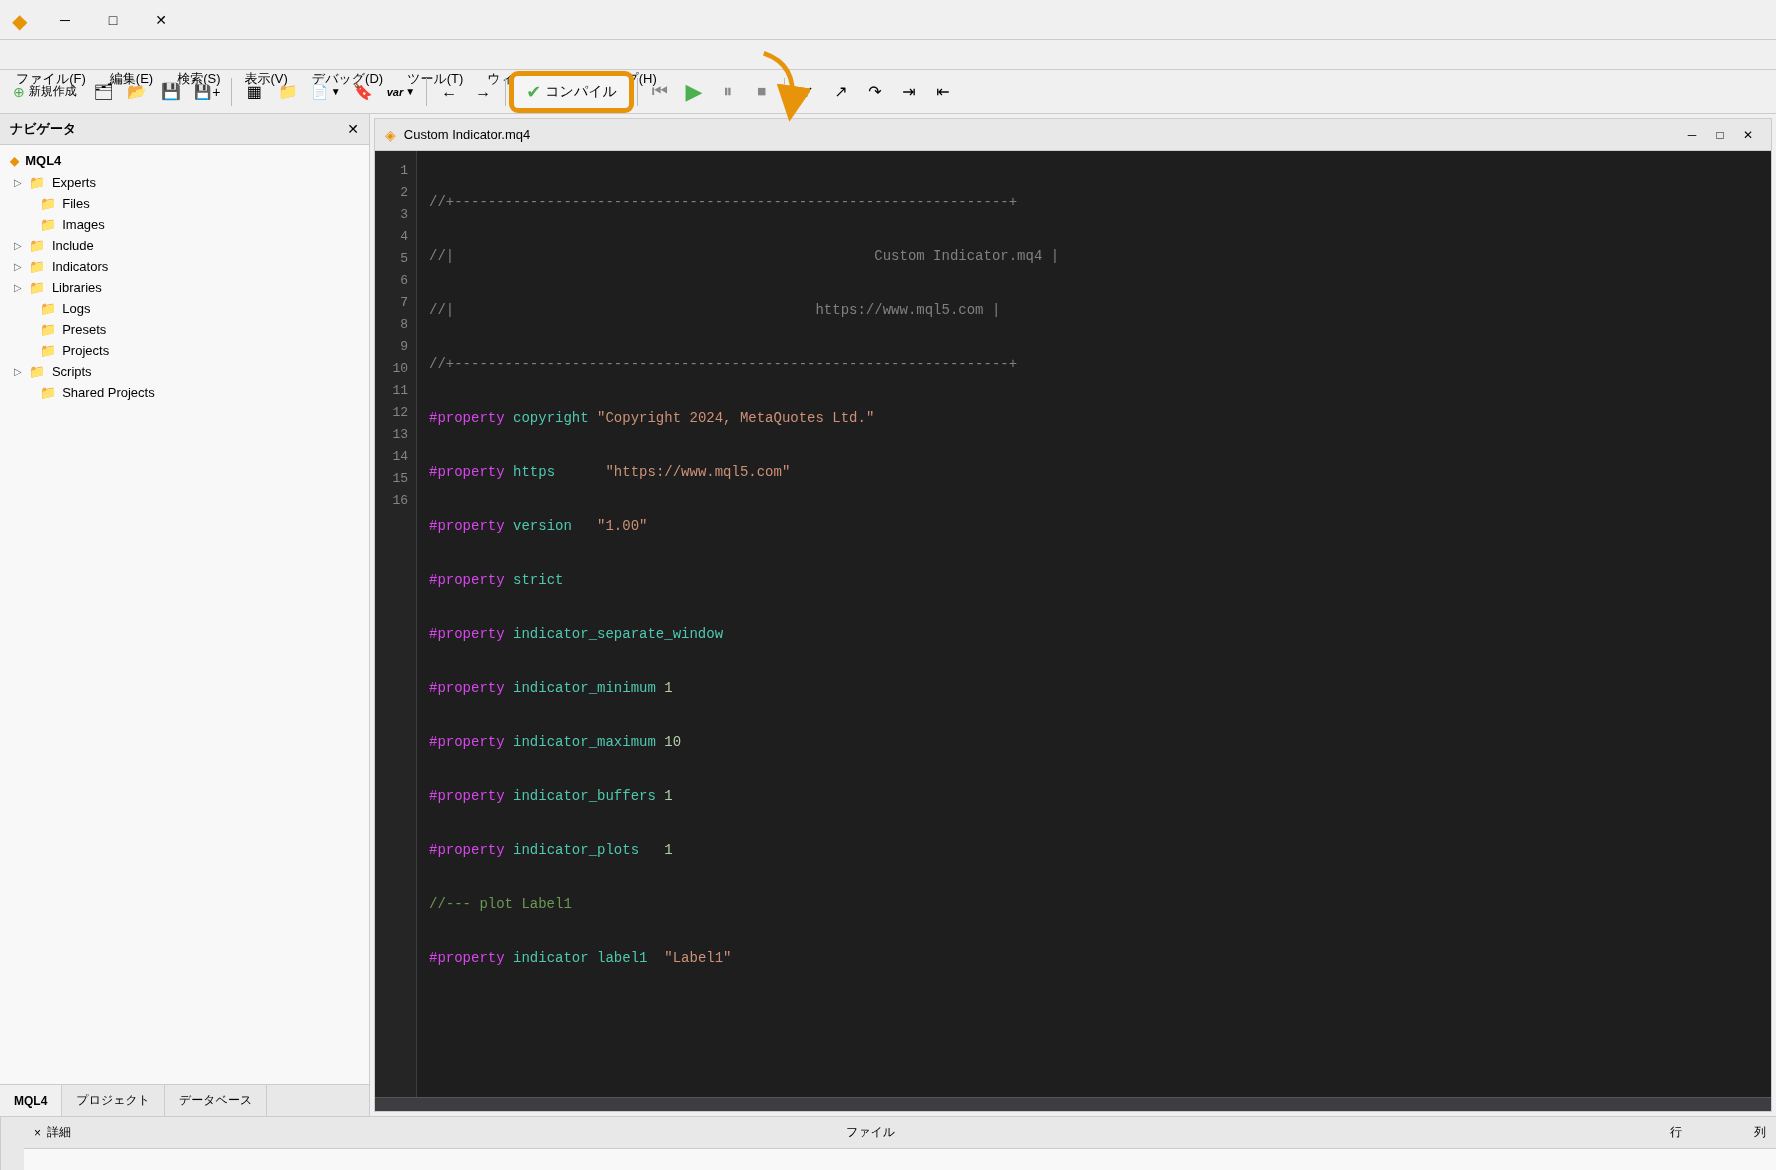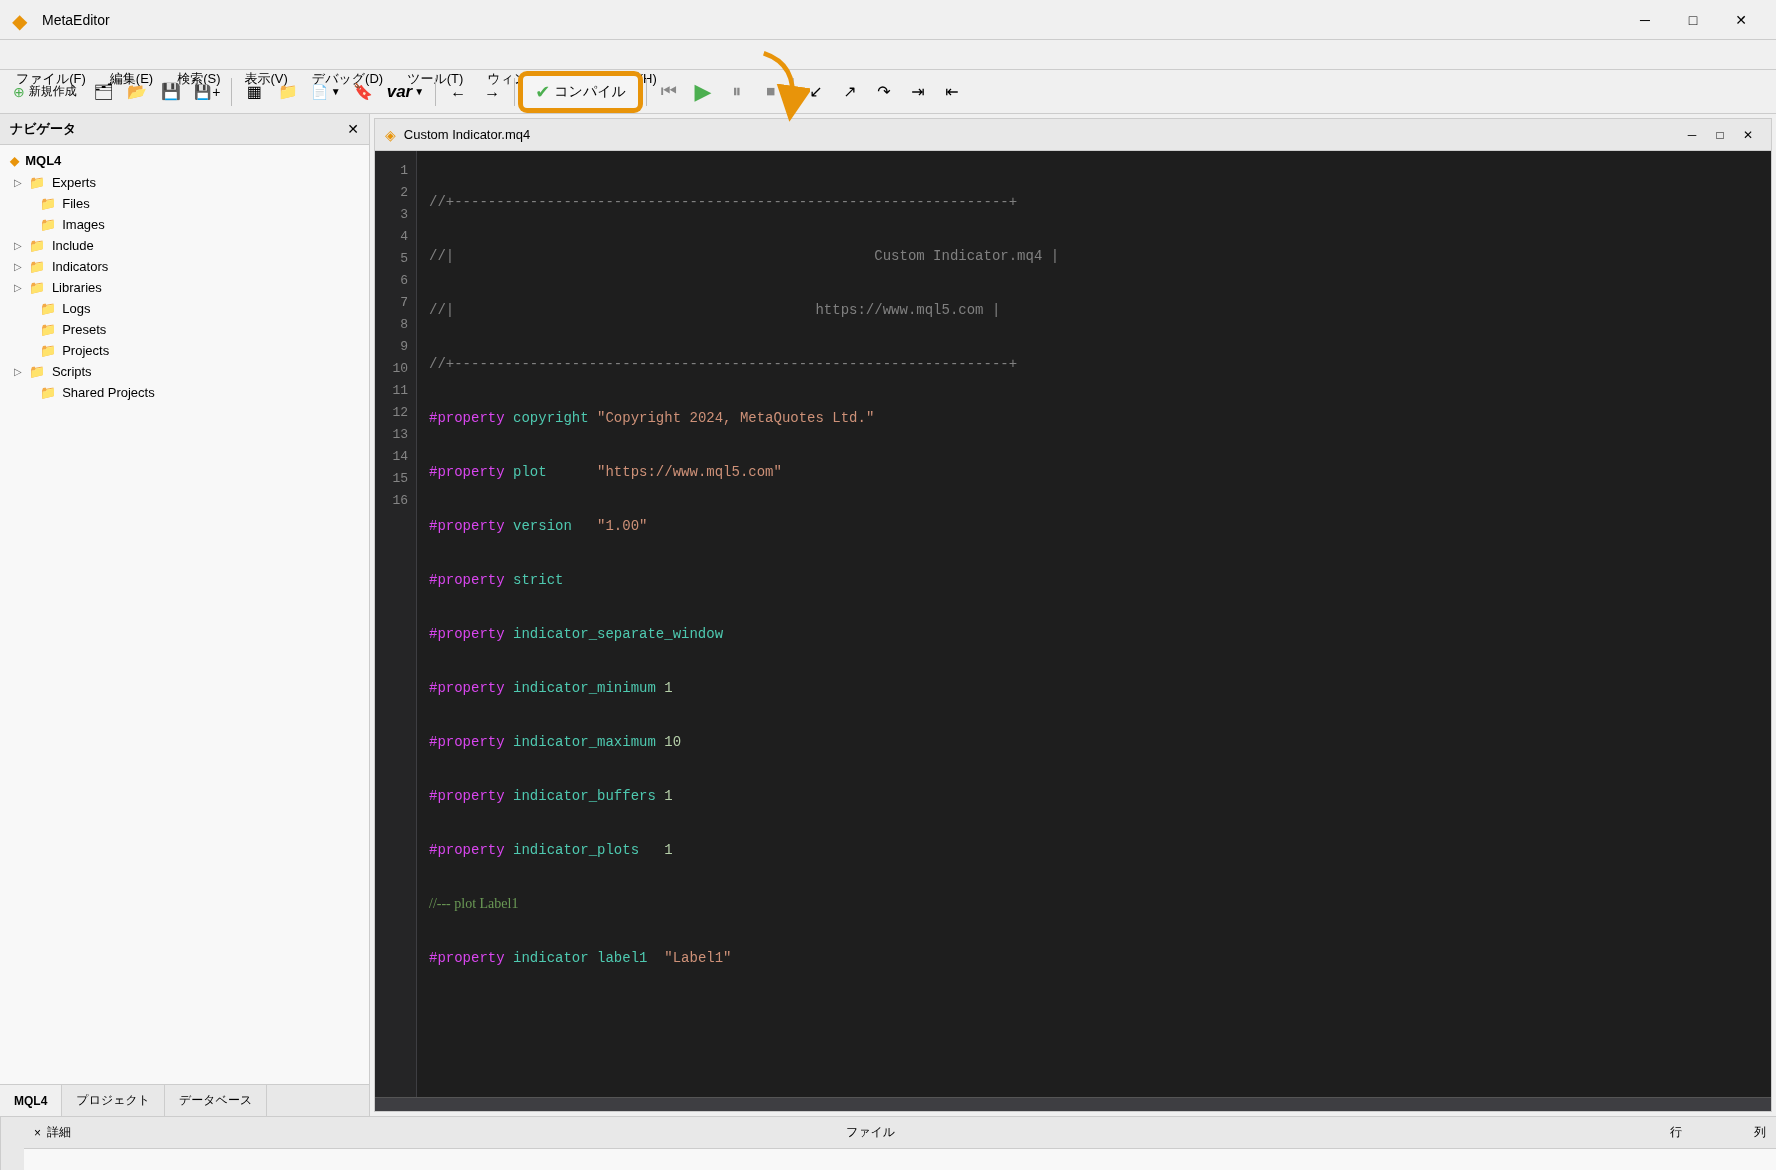--- a/index.html
+++ b/index.html
@@ -253,21 +253,21 @@
       padding: 8px 12px;
       white-space: pre;
       overflow: auto;
     }
     .code-line {
       height: 22px;
       display: flex;
       align-items: center;
     }
     .c-gray { color: #808080; }
-    .c-comment { color: #6a9955; font-family: Liberation Serif, serif; }
+    .c-comment { color: #6a9955; }
     .c-keyword { color: #d946ef; }
     .c-string { color: #ce9178; }
     .c-number { color: #b5cea8; }
     .c-white { color: #d4d4d4; }
     .c-cyan { color: #4ec9b0; }
 
     
     .editor-scrollbar {
       height: 14px;
       background: #3e3e42;
@@ -333,21 +333,20 @@
     
     .compile-highlight {
       box-shadow: 0 0 0 3px #e8940a;
     }
   </style>
 </head>
 <body>
 
 <div class="title-bar">
   <div class="title-bar-icon" style="color:#e8940a; font-size:20px;">◆</div>
-  <span class="title-bar-title">MetaEditor</span>
   <div class="title-bar-controls">
     <button class="title-btn">─</button>
     <button class="title-btn">□</button>
     <button class="title-btn close">✕</button>
   </div>
 </div>
 
 <div class="menu-bar">
   <div class="menu-item">ファイル(F)</div>
   <div class="menu-item">編集(E)</div>
@@ -385,21 +384,21 @@
     <span style="font-size:16px;">📁</span>
   </button>
   <button class="tb-btn" style="gap:2px;">
     <span style="font-size:14px;">📄</span>
     <span style="font-size:10px;">▼</span>
   </button>
   <button class="tb-btn">
     <span style="font-size:16px;">🔖</span>
   </button>
   <button class="tb-btn" style="gap:2px;">
-    <span style="font-size:17px; font-style:italic; font-weight:bold;">var</span>
+    <span style="font-size:11px; font-style:italic; font-weight:bold;">var</span>
     <span style="font-size:10px;">▼</span>
   </button>
   <div class="tb-separator"></div>
   <button class="tb-btn">
     <span style="font-size:16px;">←</span>
   </button>
   <button class="tb-btn">
     <span style="font-size:16px;">→</span>
   </button>
   <div class="tb-separator"></div>
@@ -565,21 +564,21 @@
           <div class="code-line">
             <span class="c-gray">//|&nbsp;&nbsp;&nbsp;&nbsp;&nbsp;&nbsp;&nbsp;&nbsp;&nbsp;&nbsp;&nbsp;&nbsp;&nbsp;&nbsp;&nbsp;&nbsp;&nbsp;&nbsp;&nbsp;&nbsp;&nbsp;&nbsp;&nbsp;&nbsp;&nbsp;&nbsp;&nbsp;&nbsp;&nbsp;&nbsp;&nbsp;&nbsp;&nbsp;&nbsp;&nbsp;&nbsp;&nbsp;&nbsp;&nbsp;&nbsp;&nbsp;&nbsp;&nbsp;https://www.mql5.com |</span>
           </div>
           <div class="code-line">
             <span class="c-gray">//+------------------------------------------------------------------+</span>
           </div>
           <div class="code-line">
             <span class="c-keyword">#property</span><span class="c-white"> </span><span class="c-cyan">copyright</span><span class="c-white"> </span><span class="c-string">"Copyright 2024, MetaQuotes Ltd."</span>
           </div>
           <div class="code-line">
-            <span class="c-keyword">#property</span><span class="c-white"> </span><span class="c-cyan">plot</span><span class="c-white">&nbsp;&nbsp;&nbsp;&nbsp;&nbsp;&nbsp;</span><span class="c-string">"https://www.mql5.com"</span>
+            <span class="c-keyword">#property</span><span class="c-white"> </span><span class="c-cyan">https</span><span class="c-white">&nbsp;&nbsp;&nbsp;&nbsp;&nbsp;&nbsp;</span><span class="c-string">"https://www.mql5.com"</span>
           </div>
           <div class="code-line">
             <span class="c-keyword">#property</span><span class="c-white"> </span><span class="c-cyan">version</span><span class="c-white">&nbsp;&nbsp;&nbsp;</span><span class="c-string">"1.00"</span>
           </div>
           <div class="code-line">
             <span class="c-keyword">#property</span><span class="c-white"> </span><span class="c-cyan">strict</span>
           </div>
           <div class="code-line">
             <span class="c-keyword">#property</span><span class="c-white"> </span><span class="c-cyan">indicator_separate_window</span>
           </div>

